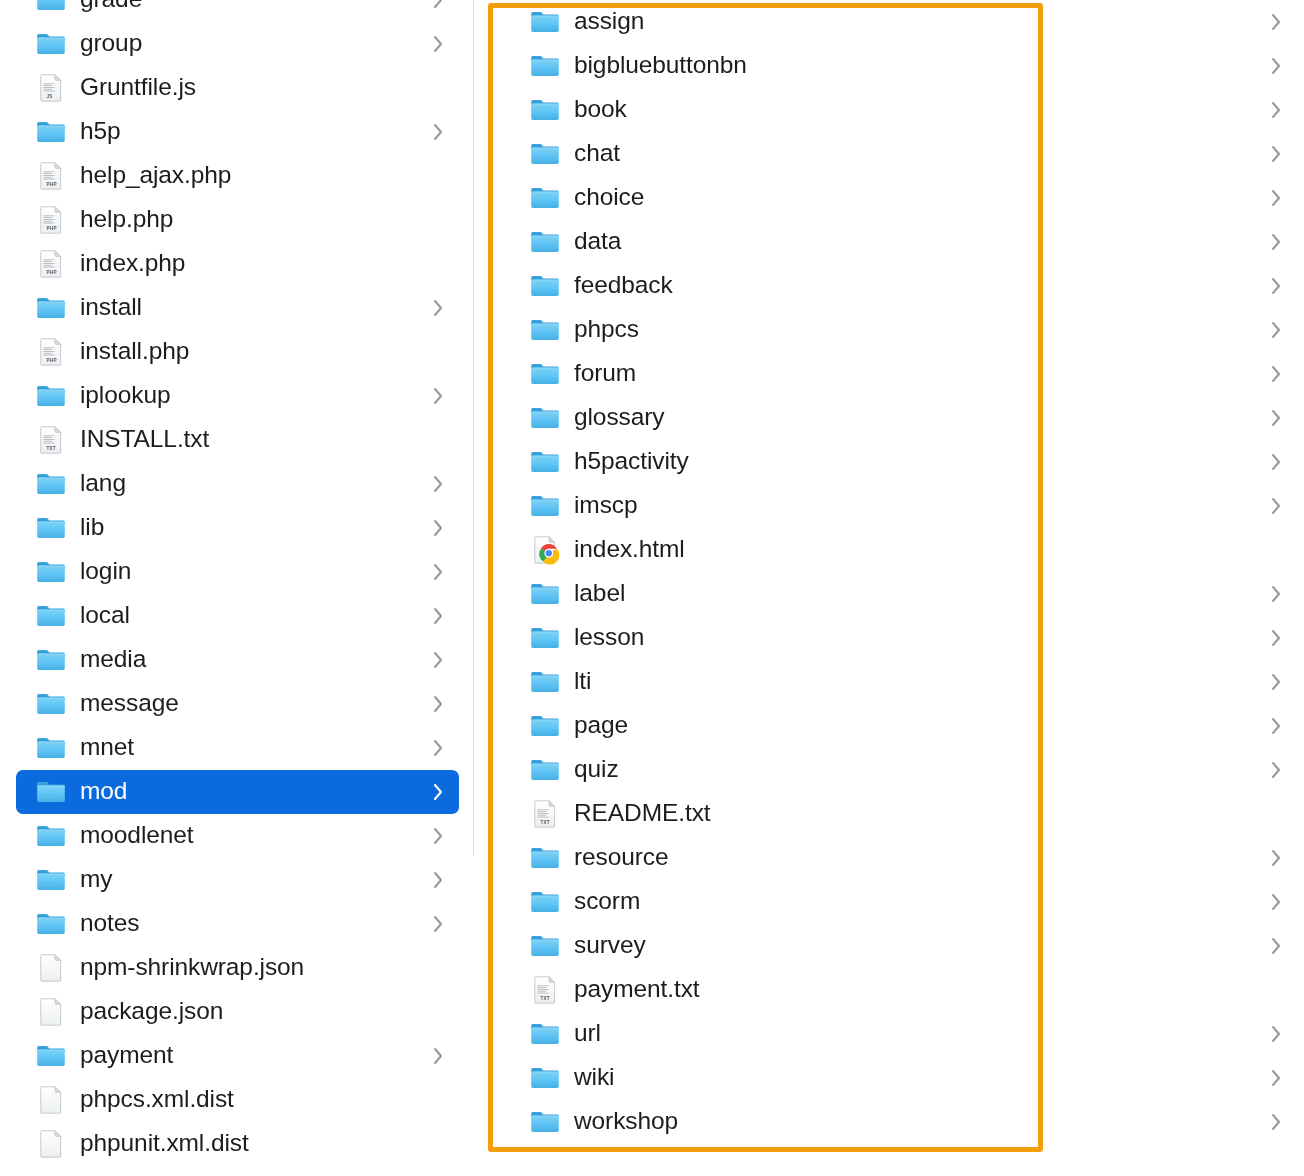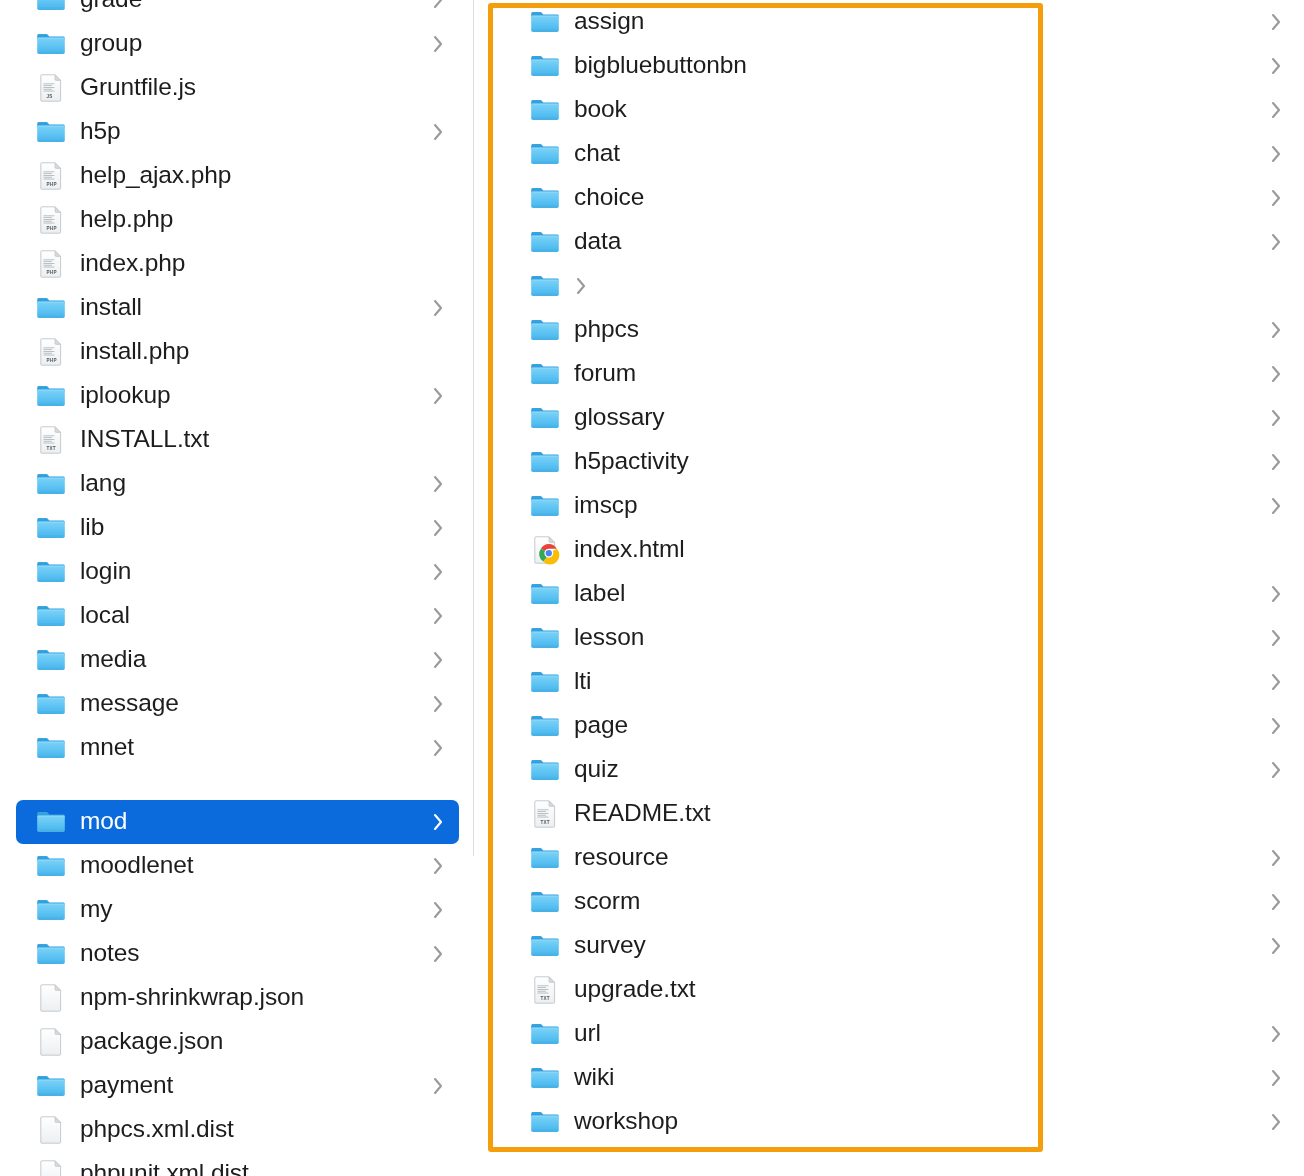--- a/index.html
+++ b/index.html
@@ -55,21 +55,20 @@
     box-sizing: border-box;
     padding-left: 20px;
     padding-right: 14px;
     border-radius: 7px;
   }
   .column-left .row { margin: 0 14px 0 16px; }
   .column-right .row { margin: 0 14px 0 22px; }
 
   .row.selected {
     background: #0b6bdd;
-    margin-top: 30px;
   }
   .row.selected .row-label { color: #ffffff; }
   .row.selected .chevron svg { stroke: #ffffff; }
 
   .row-label {
     flex: 1 1 auto;
     font-size: 24.5px;
     line-height: 1;
     color: #1d1d1f;
     letter-spacing: -0.1px;
@@ -1032,20 +1031,21 @@
                   <stop offset="1" stop-color="#49b4ea"></stop>
                 </linearGradient>
               </defs>
               <path d="M1.2 6.6 C1.2 5.7 1.9 5.0 2.8 5.0 L11.0 5.0 L13.4 7.6 L27.2 7.6 C28.1 7.6 28.8 8.3 28.8 9.2 L28.8 10.4 L1.2 10.4 Z" fill="url(#fBack)"></path>
               <rect x="1.2" y="8.6" width="27.6" height="16.4" rx="1.8" fill="url(#fFront)"></rect>
               <rect x="1.2" y="8.6" width="27.6" height="1.5" fill="#8ad9fb" opacity="0.75"></rect>
               <rect x="2.6" y="22.6" width="24.8" height="0.7" fill="#3fa9e0" opacity="0.55"></rect>
               <rect x="2.6" y="24.0" width="24.8" height="0.7" fill="#3fa9e0" opacity="0.4"></rect>
             </svg>
           </span>
+          <span class="row-label">feedback</span>
           <span class="chevron">
             <svg viewBox="0 0 14 22" xmlns="http://www.w3.org/2000/svg">
               <polyline points="4,4 10,11 4,18"></polyline>
             </svg>
           </span>
         </div>
         <div class="row">
           <span class="icon">
             <svg viewBox="0 0 30 30" xmlns="http://www.w3.org/2000/svg">
               <defs>
@@ -1475,21 +1475,21 @@
               <path d="M5.6 1.8 L19.0 1.8 L24.6 7.4 L24.6 27.4 C24.6 27.9 24.2 28.2 23.8 28.2 L5.6 28.2 C5.2 28.2 4.8 27.9 4.8 27.4 L4.8 2.6 C4.8 2.1 5.2 1.8 5.6 1.8 Z" fill="url(#pg)" stroke="#b9bec3" stroke-width="0.8"></path>
               <path d="M19.0 1.8 L24.6 7.4 L19.8 7.4 C19.4 7.4 19.0 7.0 19.0 6.6 Z" fill="#d6dade" stroke="#b9bec3" stroke-width="0.6"></path>
               <rect x="7.4" y="10.4" width="11" height="0.85" fill="#b0b6bb"></rect>
               <rect x="7.4" y="12.2" width="8.5" height="0.85" fill="#b0b6bb"></rect>
               <rect x="7.4" y="14" width="11" height="0.85" fill="#b0b6bb"></rect>
               <rect x="7.4" y="15.8" width="8.5" height="0.85" fill="#b0b6bb"></rect>
               <rect x="7.4" y="17.6" width="11" height="0.85" fill="#b0b6bb"></rect>
               <text x="10.6" y="25.4" font-family="Liberation Sans, sans-serif" font-size="4.6" font-weight="bold" fill="#55595d" letter-spacing="0.2">TXT</text>
             </svg>
           </span>
-          <span class="row-label">upgrade.txt</span>
+          <span class="row-label">payment.txt</span>
           <span class="chevron hidden">
             <svg viewBox="0 0 14 22" xmlns="http://www.w3.org/2000/svg">
               <polyline points="4,4 10,11 4,18"></polyline>
             </svg>
           </span>
         </div>
         <div class="row">
           <span class="icon">
             <svg viewBox="0 0 30 30" xmlns="http://www.w3.org/2000/svg">
               <defs>

